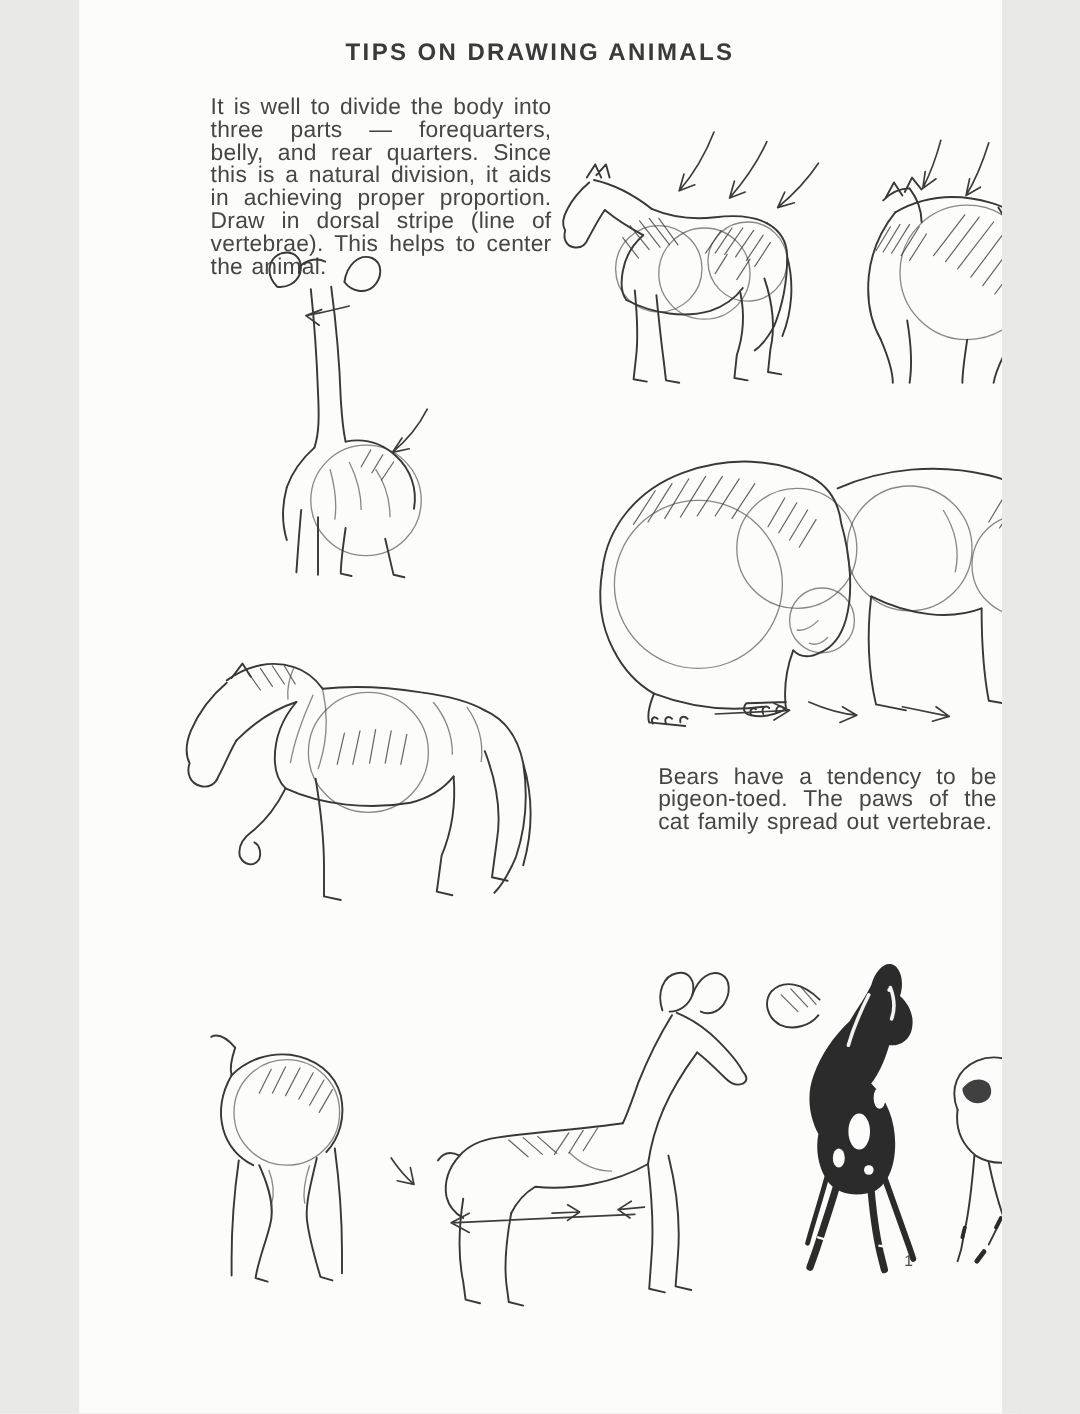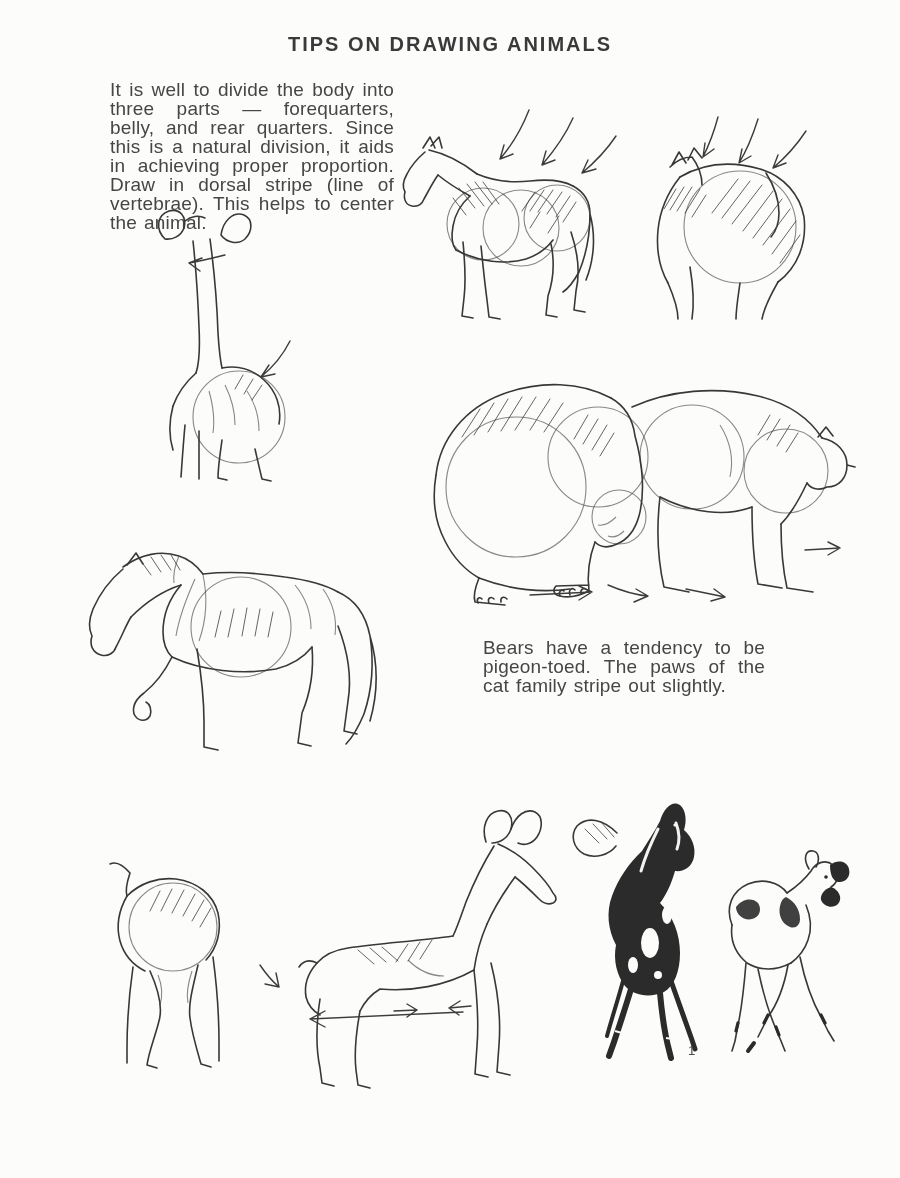--- a/index.html
+++ b/index.html
@@ -1,17 +1,17 @@
 <!DOCTYPE html>
 <html><head>
 <meta charset="utf-8">
 <style>
   html,body{margin:0;padding:0;background:#e9e9e7;}
   .page{
-    position:relative;width:900px;height:1178px;margin:0 auto;
+    position:relative;width:769px;height:1178px;margin:0 auto;
     background:#fcfcfb;overflow:hidden;
     font-family:"Liberation Sans",sans-serif;color:#3f3f3f;
   }
   .title{
     position:absolute;left:0;right:0;top:33px;margin:0;text-align:center;
     font-size:20px;font-weight:bold;letter-spacing:2px;color:#3a3a3a;
   }
   .para{
     position:absolute;margin:0;font-size:19px;line-height:19px;
     text-align:justify;color:#464646;letter-spacing:.2px;word-spacing:1.5px;
@@ -151,21 +151,21 @@
       <path class="ln" d="M240,152 C236,186 238,216 244,242 M244,242 l25,5"></path>
       <path class="thin" d="M300,80 C310,96 314,114 310,132"></path>
       <path class="hatch" d="M350,70 l-12,20 M360,74 l-13,21 M370,80 l-13,21 M378,88 l-12,19"></path>
       <path class="arrow" d="M110,250 L172,247 M172,247 l-13,-6 M172,247 l-13,8"></path>
       <path class="arrow" d="M188,240 C202,246 216,250 228,251 M228,251 l-12,-7 M228,251 l-14,6"></path>
       <path class="arrow" d="M266,244 L305,252 M305,252 l-11,-8 M305,252 l-14,4"></path>
       <path class="arrow" d="M385,205 L420,203 M420,203 l-12,-6 M420,203 l-12,7"></path>
     </svg>
   </figure>
 
-  <p class="para p-bears">Bears have a tendency to be pigeon-toed. The paws of the cat family stripe out slightly.</p>
+  <p class="para p-bears">Bears have a tendency to be pigeon-toed. The paws of the cat family spread out vertebrae.</p>
 
   <figure class="fig" style="left:100px;top:855px;width:150px;height:215px;">
     <svg width="150" height="215" viewBox="0 0 150 215">
       <circle class="thin" cx="73" cy="72" r="44"></circle>
       <path class="ln" d="M30,18 C23,10 16,6 10,9 M30,18 C27,27 25,35 27,41"></path>
       <path class="ln" d="M27,41 C40,28 58,22 76,24 C97,27 113,39 118,58 C122,76 117,93 106,105"></path>
       <path class="ln" d="M27,41 C19,55 16,71 20,86 C24,100 33,110 45,116"></path>
       <path class="ln" d="M50,116 C59,136 63,152 59,166 C55,182 49,196 47,210 M47,210 l10,3"></path>
       <path class="ln" d="M98,110 C93,132 88,149 90,163 C92,179 97,195 101,209 M101,209 l10,3"></path>
       <path class="ln" d="M33,112 C29,140 27,168 27,194 L27,208"></path>

